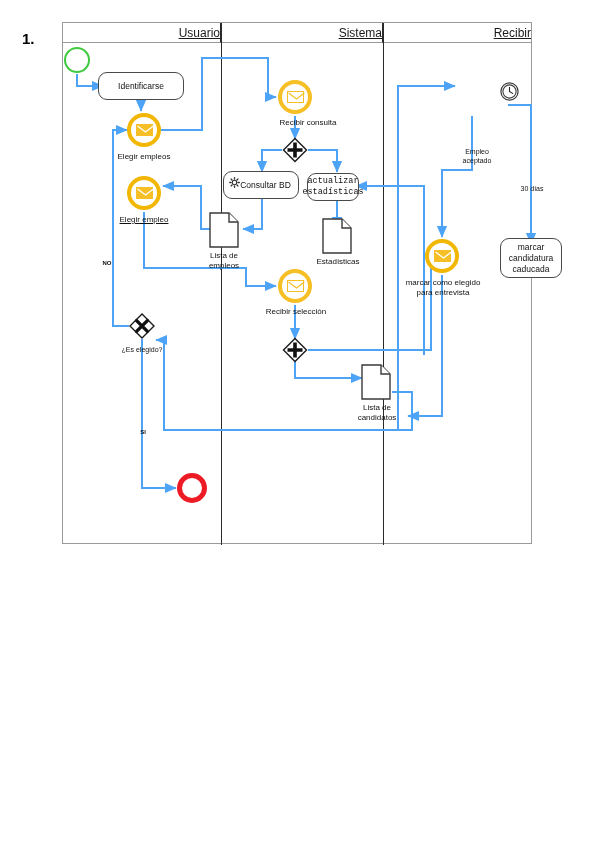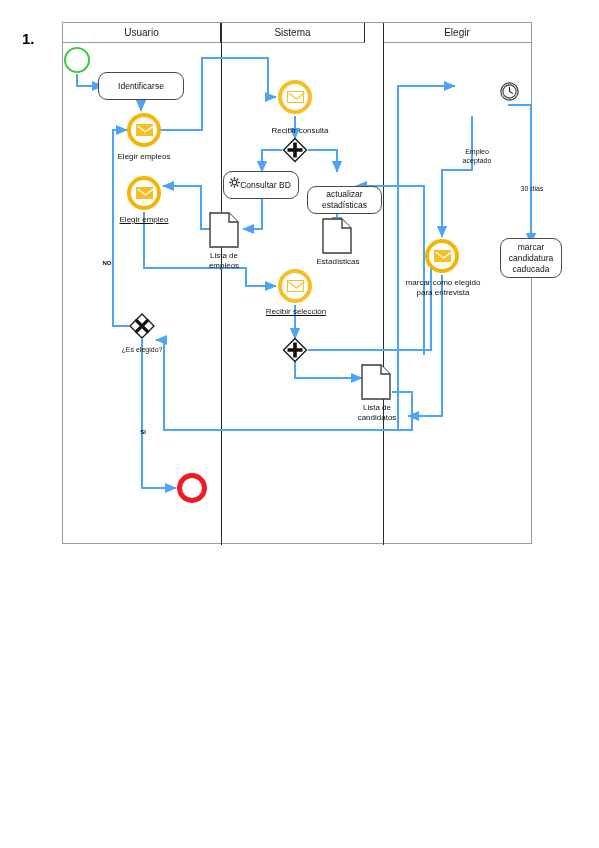--- a/index.html
+++ b/index.html
@@ -9,22 +9,22 @@
   #root{position:absolute;left:0;top:0;width:599px;height:848px;}
   .abs{position:absolute;}
 
   
   .list-number{left:22px;top:30px;font-size:15px;font-weight:bold;color:#000;}
 
   
   .pool{left:62px;top:22px;width:470px;height:522px;
         border:1px solid #9a9a9a;box-sizing:border-box;background:#fff;}
   .lane-header{position:absolute;top:0;height:20px;line-height:20px;
-        text-align:center;font-size:10px;color:#1a1a1a;
-        border-bottom:1px solid #9a9a9a;box-sizing:border-box;}
+        text-align:right;font-size:12px;color:#1a1a1a;
+        border-bottom:1px solid #9a9a9a;box-sizing:border-box;text-decoration:underline;}
   .lane-div{position:absolute;top:0;width:0;height:522px;
         border-left:1.3px solid #2a2a2a;}
 
   
   #wires{position:absolute;left:0;top:0;width:599px;height:848px;
          pointer-events:none;}
 
   
   .ev{border-radius:50%;box-sizing:border-box;}
   .ev-start{width:26px;height:26px;border:2.4px solid #3ec93e;background:#fff;}
@@ -64,22 +64,22 @@
 </head>
 <body>
 
 <div id="root">
 
   <div class="abs list-number">1.</div>
 
   <div class="abs pool">
 
     <div class="lane-header" style="left:0;width:158px;border-right:1.3px solid #2a2a2a;">Usuario</div>
-    <div class="lane-header" style="left:158px;width:144px;border-right:1.3px solid #2a2a2a;">Sistema</div>
-    <div class="lane-header" style="left:320px;width:148px;">Elegir</div>
+    <div class="lane-header" style="left:158px;width:162px;border-right:1.3px solid #2a2a2a;">Sistema</div>
+    <div class="lane-header" style="left:320px;width:148px;">Recibir</div>
 
     <div class="lane-div" style="left:158px;"></div>
     <div class="lane-div" style="left:320px;"></div>
   </div>
 
   <svg id="wires" viewBox="0 0 599 848">
     <defs>
       <marker id="ah" markerWidth="7" markerHeight="7" refX="5.6" refY="3" orient="auto" markerUnits="strokeWidth">
         <path d="M0,0.4 L6,3 L0,5.6 z" fill="#4da3f5"></path>
       </marker>
@@ -166,21 +166,21 @@
 
   <div class="abs ev ev-end" style="left:177px;top:473px;"></div>
 
   <div class="abs ev ev-msg" style="left:278px;top:80px;">
     <span class="env hollow">
       <svg width="17" height="12" viewBox="0 0 17 12">
         <path d="M0.6,1 L8.5,7 L16.4,1" stroke="#f6bf26" stroke-width="1.2" fill="none"></path>
       </svg>
     </span>
   </div>
-  <div class="abs lbl" style="left:252px;top:118px;width:96px;margin-top:8px;">Recibir consulta</div>
+  <div class="abs lbl" style="left:260px;top:118px;width:96px;">Recibir consulta</div>
 
   <div class="abs gw" style="left:282px;top:137px;width:26px;height:26px;">
     <svg width="26" height="26" viewBox="0 0 26 26">
       <path d="M13,1.5 L24.5,13 L13,24.5 L1.5,13 z" fill="#fff" stroke="#1a1a1a" stroke-width="1.4"></path>
       <path d="M13,5.5 L13,20.5 M5.5,13 L20.5,13" stroke="#111" stroke-width="3.6" stroke-linecap="butt"></path>
     </svg>
   </div>
 
   <div class="abs task svc" style="left:223px;top:171px;width:76px;height:28px;position:absolute;">
     <svg class="svc-gear" viewBox="0 0 12 12">
@@ -193,21 +193,21 @@
         <path d="M2.3,2.3 L3.3,3.3"></path>
           <path d="M8.7,8.7 L9.7,9.7"></path>
         <path d="M9.7,2.3 L8.7,3.3"></path>
           <path d="M3.3,8.7 L2.3,9.7"></path>
       </g>
     </svg>
     <span style="padding-left:9px;">Consultar
 BD</span>
   </div>
 
-  <div class="abs task" style="left:307px;top:186px;width:75px;height:28px;">actualizar
+  <div class="abs task" style="left:307px;top:173px;width:52px;height:28px;font-family:Liberation Mono, monospace;">actualizar
 estadísticas</div>
 
   <div class="abs" style="left:209px;top:212px;">
     <svg width="30" height="36" viewBox="0 0 30 36">
       <path d="M1,1 L20,1 L29,10 L29,35 L1,35 z" fill="#fff" stroke="#3a3a3a" stroke-width="1.4"></path>
       <path d="M20,1 L20,10 L29,10" fill="#fff" stroke="#3a3a3a" stroke-width="1.4"></path>
     </svg>
   </div>
   <div class="abs lbl" style="left:188px;top:251px;width:72px;">Lista de
 empleos</div>
@@ -220,21 +220,21 @@
   </div>
   <div class="abs lbl" style="left:302px;top:257px;width:72px;">Estadísticas</div>
 
   <div class="abs ev ev-msg" style="left:278px;top:269px;">
     <span class="env hollow">
       <svg width="17" height="12" viewBox="0 0 17 12">
         <path d="M0.6,1 L8.5,7 L16.4,1" stroke="#f6bf26" stroke-width="1.2" fill="none"></path>
       </svg>
     </span>
   </div>
-  <div class="abs lbl" style="left:247px;top:307px;width:98px;text-decoration:underline;">Recibir selección</div>
+  <div class="abs lbl" style="left:247px;top:307px;width:98px;">Recibir selección</div>
 
   <div class="abs gw" style="left:282px;top:337px;width:26px;height:26px;">
     <svg width="26" height="26" viewBox="0 0 26 26">
       <path d="M13,1.5 L24.5,13 L13,24.5 L1.5,13 z" fill="#fff" stroke="#1a1a1a" stroke-width="1.4"></path>
       <path d="M13,5.5 L13,20.5 M5.5,13 L20.5,13" stroke="#111" stroke-width="3.6"></path>
     </svg>
   </div>
 
   <div class="abs" style="left:361px;top:364px;">
     <svg width="30" height="36" viewBox="0 0 30 36">

